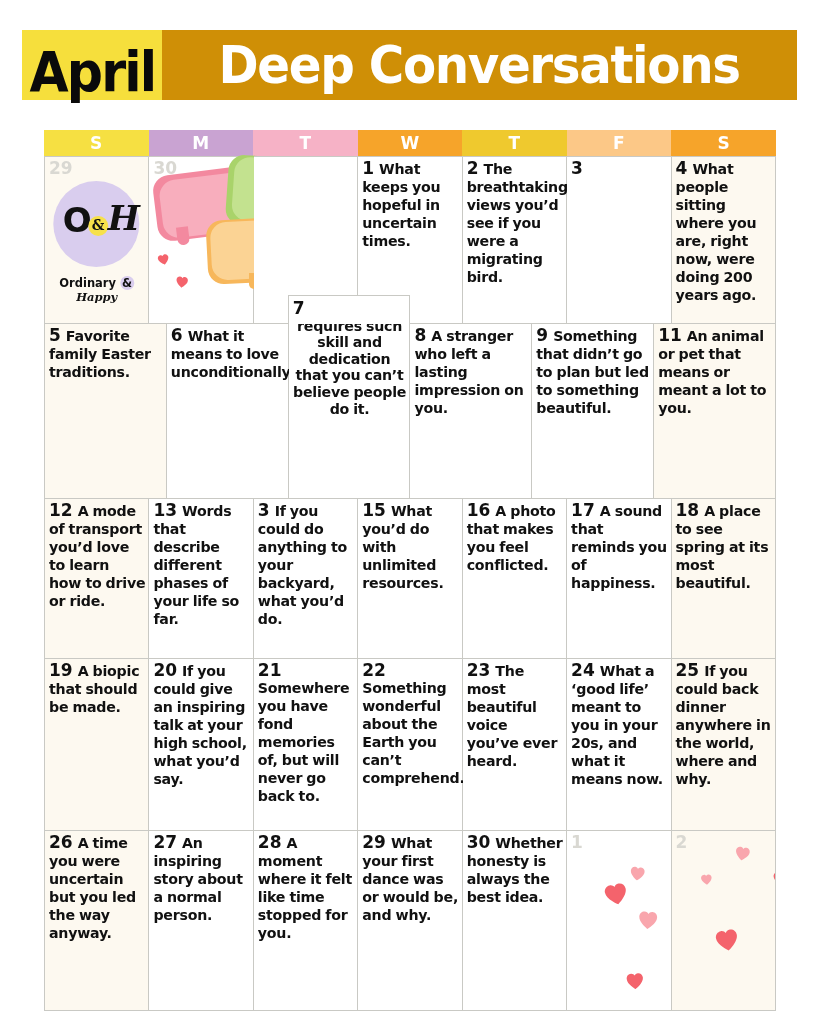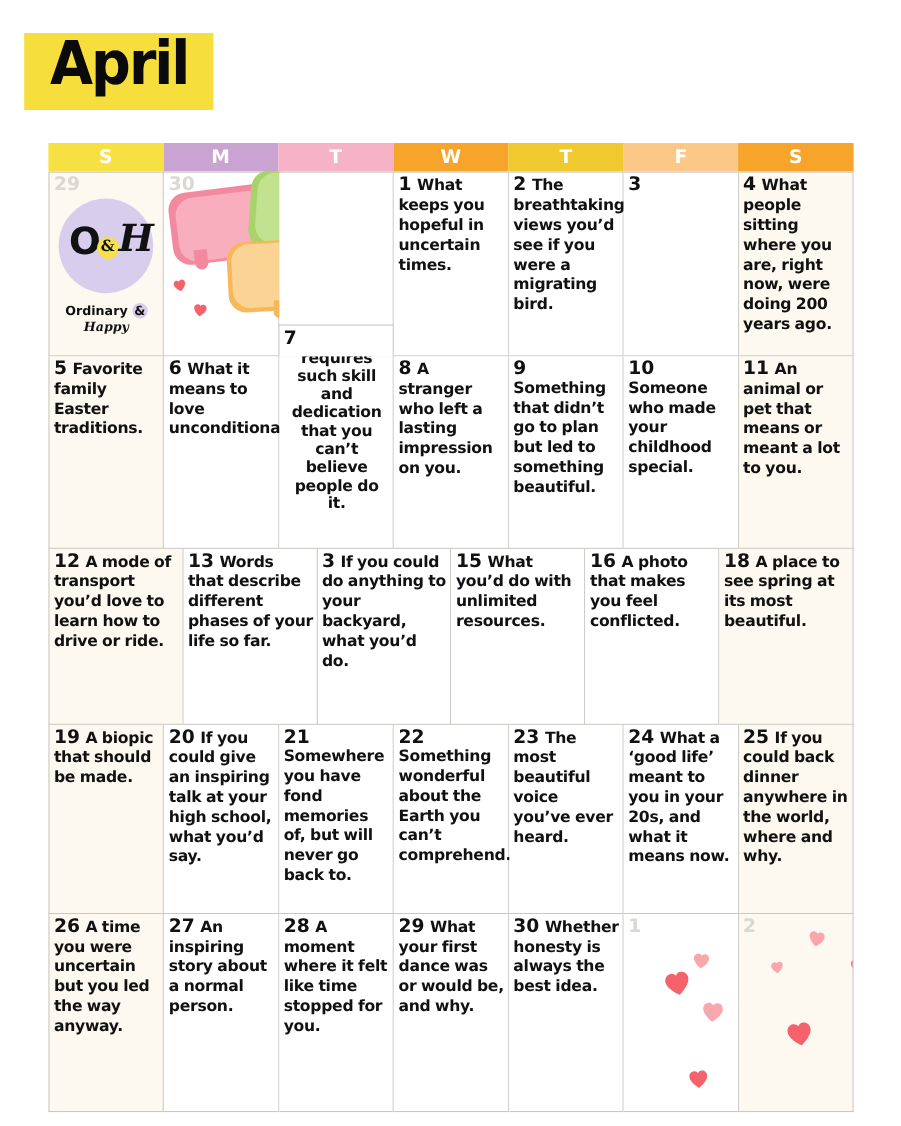--- a/index.html
+++ b/index.html
@@ -14,23 +14,23 @@
 
   
   .banner {
     position: absolute;
     left: 22px; top: 30px;
     width: 775px; height: 70px;
     display: flex;
     align-items: stretch;
   }
   .banner-month {
-    width: 172px;
+    width: 140px;
     background: #f6df3c;
-    display: flex; align-items: flex-start; justify-content: center;
+    display: flex; align-items: flex-end; justify-content: center;
   }
   .banner-month span {
     font-family: "DejaVu Sans", sans-serif;
     font-weight: 700;
     font-size: 55px;
     letter-spacing: -2px;
     color: #0a0a0a;
     line-height: 1;
     transform: scaleX(0.92);
   }
@@ -216,20 +216,23 @@
   .heartfield { position: absolute; inset: 0; overflow: hidden; }
 </style>
 </head>
 <body>
 
 <div class="page">
 
   <div class="banner">
     <div class="banner-month">
       <span>April</span>
+    </div>
+    <div class="banner-title">
+      <span>Deep Conversations</span>
     </div>
   </div>
 
   <div class="calendar">
     <div class="dow-row" id="dow-row">
         <div class="dow" style="background: rgb(246, 224, 66);">S</div>
         <div class="dow" style="background: rgb(201, 163, 210);">M</div>
         <div class="dow" style="background: rgb(246, 178, 198);">T</div>
         <div class="dow" style="background: rgb(246, 164, 42);">W</div>
         <div class="dow" style="background: rgb(239, 201, 46);">T</div>
@@ -296,29 +299,29 @@
           <div class="cell tint"><span class="daynum">5</span><span class="prompt">Favorite family Easter traditions.</span></div>
           <div class="cell plain"><span class="daynum">6</span><span class="prompt">What it means to love unconditionally.</span></div>
           <div class="cell plain overhang">
             <div class="inner-pop">
               <span class="daynum">7</span>
             </div>
             <span class="prompt" style="display: block; margin-top: -26px;">A job that requires such skill and dedication that you can’t believe people do it.</span>
           </div>
           <div class="cell plain"><span class="daynum">8</span><span class="prompt">A stranger who left a lasting impression on you.</span></div>
           <div class="cell plain"><span class="daynum">9</span><span class="prompt">Something that didn’t go to plan but led to something beautiful.</span></div>
-          <div class="cell plain"><span class="daynum">10</span><span class="prompt">Someone who made your childhood special.</span></div>
           <div class="cell tint"><span class="daynum">11</span><span class="prompt">An animal or pet that means or meant a lot to you.</span></div>
         </div>
         <div class="week r3">
           <div class="cell tint"><span class="daynum">12</span><span class="prompt">A mode of transport you’d love to learn how to drive or ride.</span></div>
           <div class="cell plain"><span class="daynum">13</span><span class="prompt">Words that describe different phases of your life so far.</span></div>
           <div class="cell plain"><span class="daynum">3</span><span class="prompt">If you could do anything to your backyard, what you’d do.</span></div>
           <div class="cell plain"><span class="daynum">15</span><span class="prompt">What you’d do with unlimited resources.</span></div>
           <div class="cell plain"><span class="daynum">16</span><span class="prompt">A photo that makes you feel conflicted.</span></div>
+          <div class="cell plain"><span class="daynum">17</span><span class="prompt">A sound that reminds you of happiness.</span></div>
           <div class="cell tint"><span class="daynum">18</span><span class="prompt">A place to see spring at its most beautiful.</span></div>
         </div>
         <div class="week r4">
           <div class="cell tint"><span class="daynum">19</span><span class="prompt">A biopic that should be made.</span></div>
           <div class="cell plain"><span class="daynum">20</span><span class="prompt">If you could give an inspiring talk at your high school, what you’d say.</span></div>
           <div class="cell plain"><span class="daynum">21</span><span class="prompt">Somewhere you have fond memories of, but will never go back to.</span></div>
           <div class="cell plain"><span class="daynum">22</span><span class="prompt">Something wonderful about the Earth you can’t comprehend.</span></div>
           <div class="cell plain"><span class="daynum">23</span><span class="prompt">The most beautiful voice you’ve ever heard.</span></div>
           <div class="cell plain"><span class="daynum">24</span><span class="prompt">What a ‘good life’ meant to you in your 20s, and what it means now.</span></div>
           <div class="cell tint"><span class="daynum">25</span><span class="prompt">If you could back dinner anywhere in the world, where and why.</span></div>

